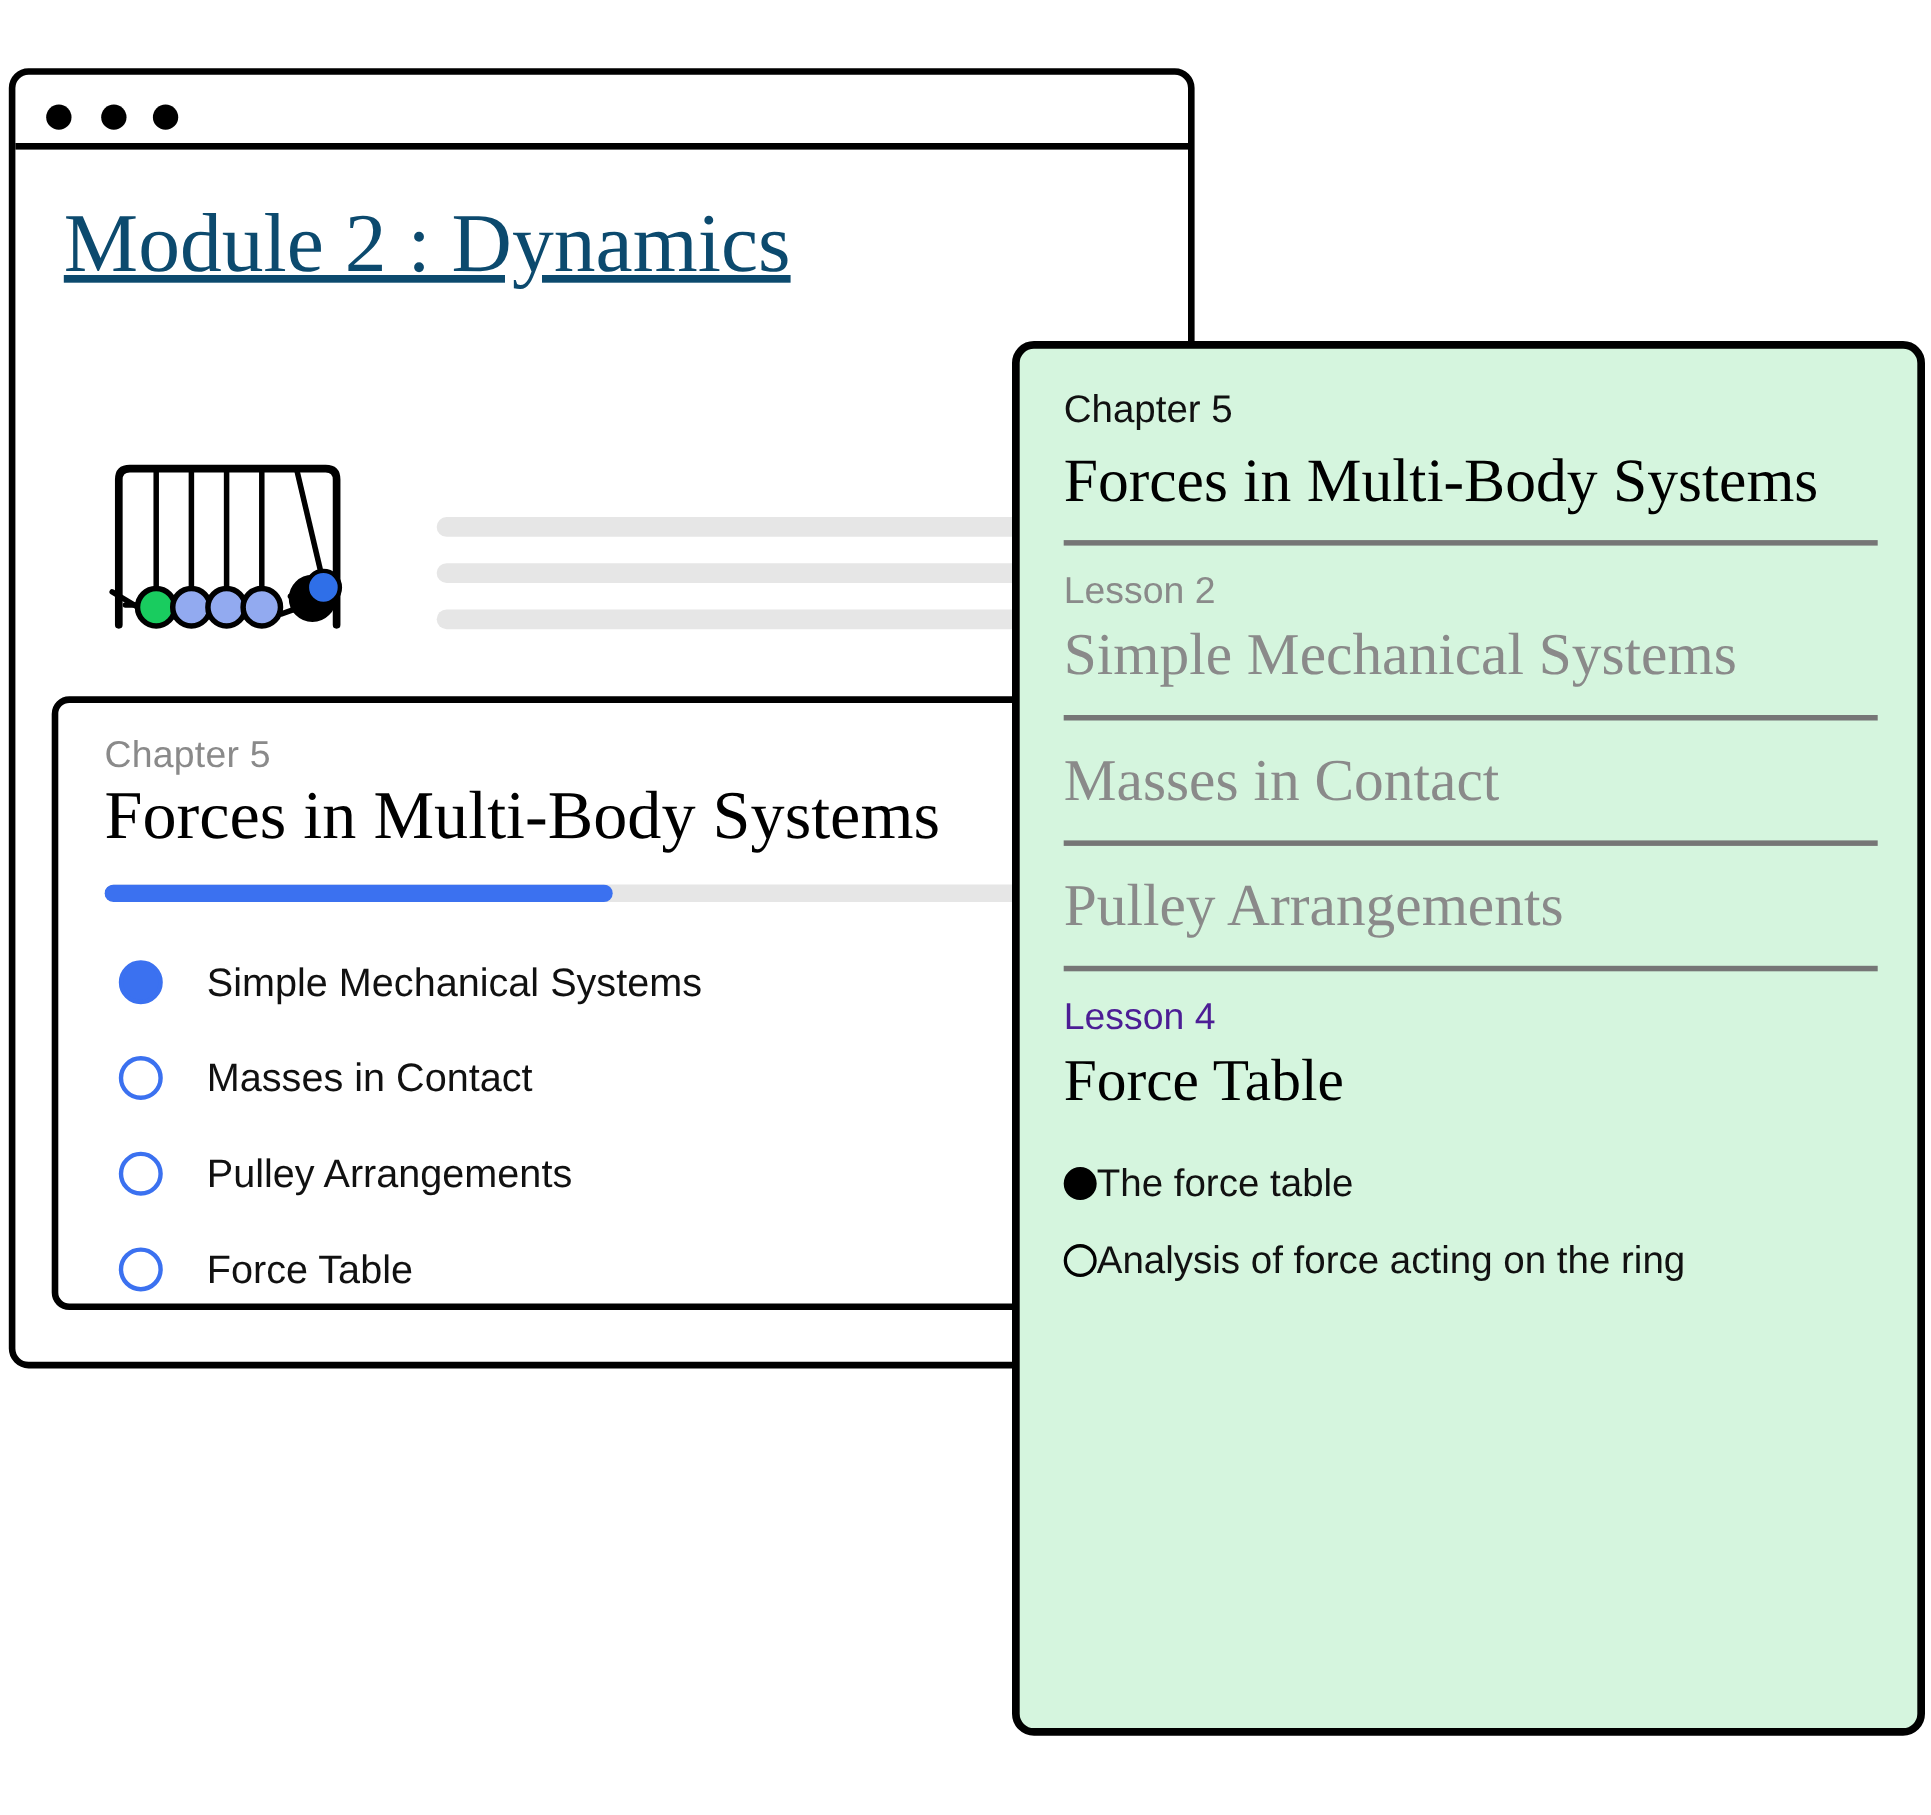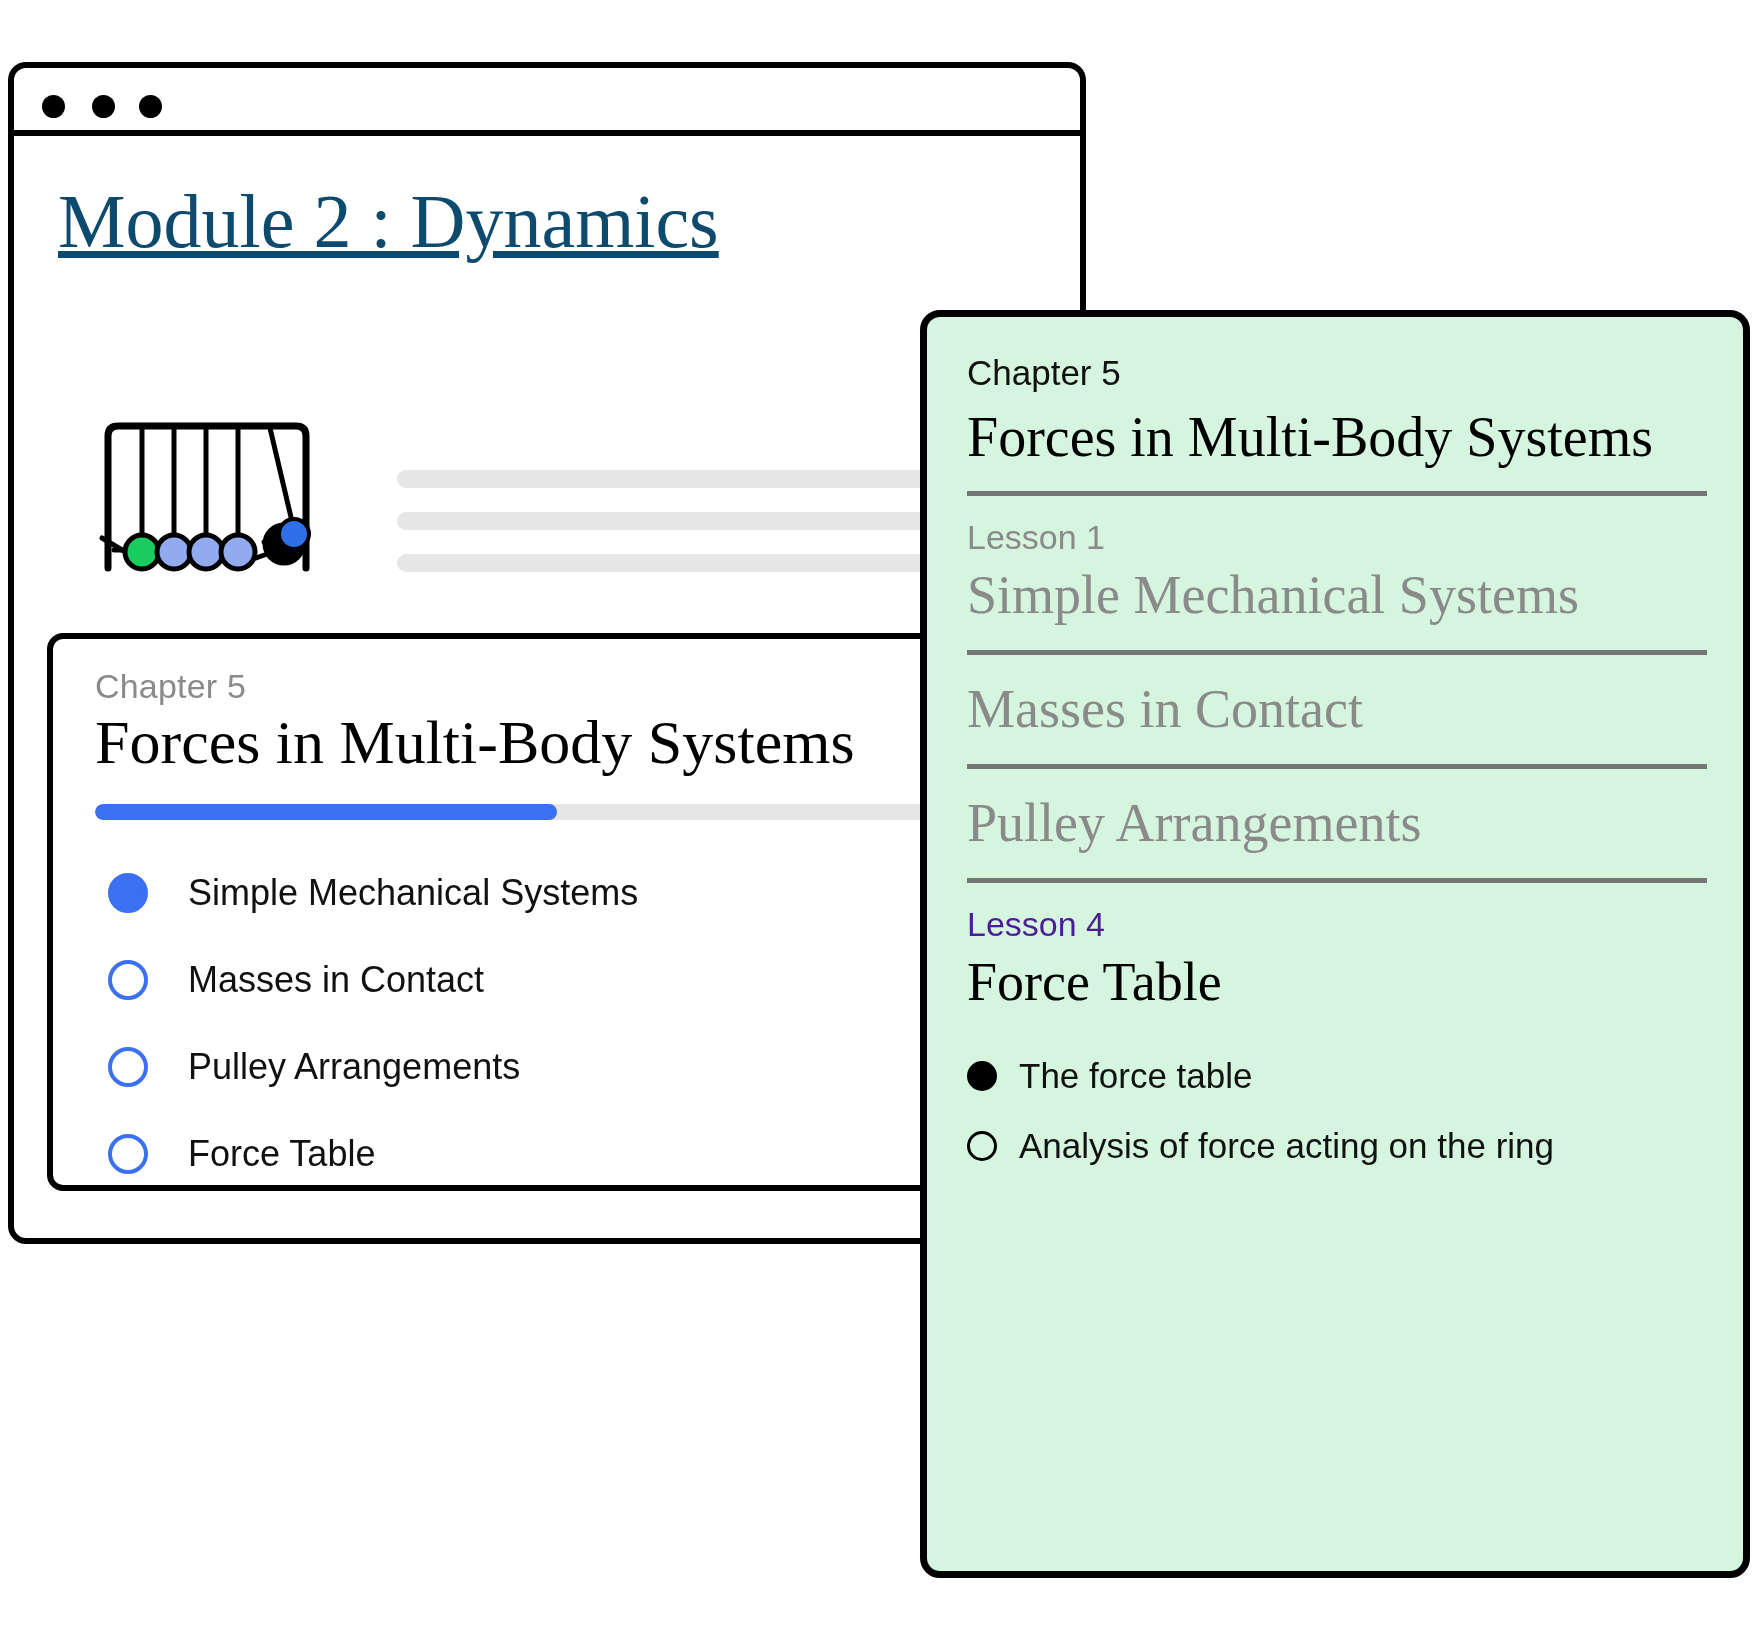--- a/index.html
+++ b/index.html
@@ -216,21 +216,20 @@
   .bullet {
     width: 30px;
     height: 30px;
     border-radius: 50%;
     border: 3px solid #000000;
     box-sizing: border-box;
     flex: 0 0 auto;
   }
   .bullet.filled { background: #000000; }
   .gp-topic-label {
-    margin-left: 22px;
     font-size: 35px;
     color: #111111;
     white-space: nowrap;
   }
 </style>
 </head>
 <body>
 
 <div id="browser-window">
 
@@ -303,21 +302,21 @@
 </div>
 
 <div id="green-panel">
 
   <div id="gp-chapter-label">Chapter 5</div>
   <div id="gp-chapter-title">Forces in Multi-Body Systems</div>
 
   <div class="gp-divider"></div>
 
   <div class="gp-lesson">
-    <div class="gp-lesson-num">Lesson 1</div>
+    <div class="gp-lesson-num">Lesson 2</div>
     <div class="gp-lesson-title">Simple Mechanical Systems</div>
   </div>
 
   <div class="gp-divider"></div>
 
   <div class="gp-lesson">
     <div class="gp-lesson-title">Masses in Contact</div>
   </div>
 
   <div class="gp-divider"></div>

